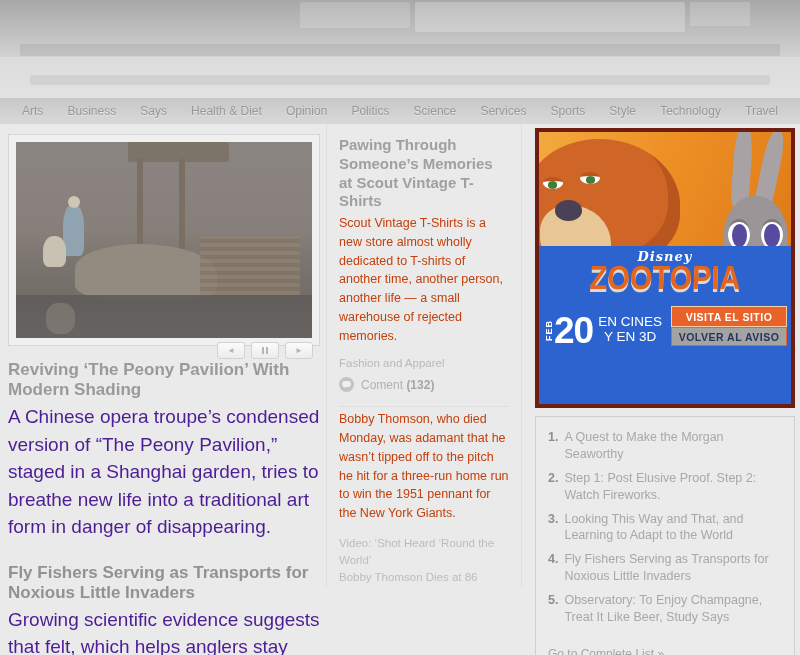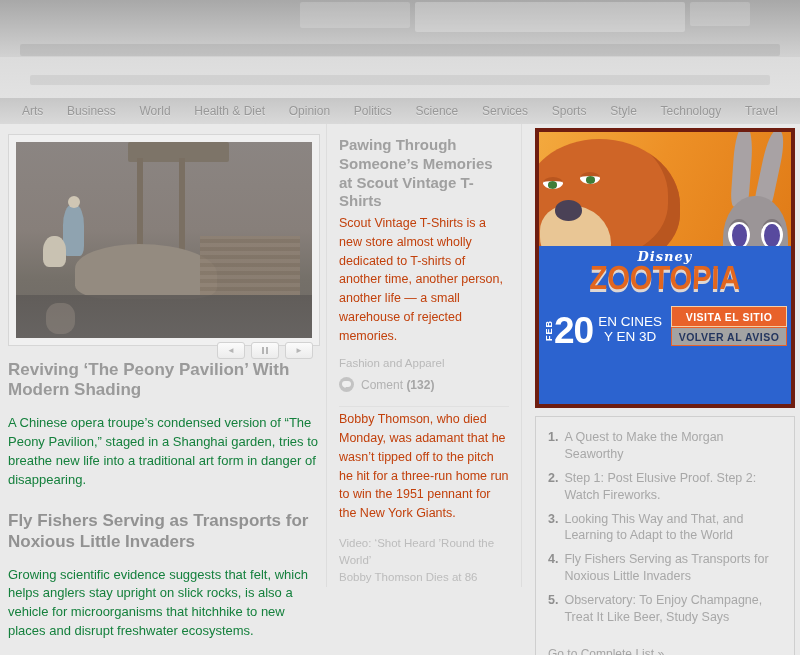--- a/index.html
+++ b/index.html
@@ -54,21 +54,21 @@
   .carousel { position:absolute; right:6px; bottom:-14px; display:flex; gap:6px; }
   .cbtn { width:28px; height:17px; background:linear-gradient(#fbfbfb,#ececec);
     border:1px solid #d2d2d2; border-radius:3px; color:#b5b5b5; font-size:8px;
     display:flex; align-items:center; justify-content:center; cursor:pointer; }
   .cbtn .bars { display:flex; gap:2px; }
   .cbtn .bars i { display:block; width:2px; height:7px; background:#b5b5b5; }
 
   
   .hl { font-size:17px; font-weight:bold; line-height:1.18; color:#9a9a9a; margin-top:14px; }
   .hl2 { color:#929292; }
-  .summary { font-size:13px; line-height:1.45; color:#15803d; margin-top:14px; }
+  .summary { font-size:19px; line-height:1.45; color:#4c1d95; margin-top:3px; }
   .col-mid .hl { font-size:15px; line-height:1.25; color:#a0a0a0; margin-top:4px; }
   .col-mid .summary { font-size:12.5px; line-height:1.5; color:#c2410c; margin-top:3px; }
   .kicker { font-size:11.5px; color:#b9b9b9; margin-top:12px; }
   .video-line { font-size:11.5px; line-height:1.5; color:#bcbcbc; margin-top:12px; }
   .comment-row { display:flex; align-items:center; gap:7px; margin-top:8px; }
   .comment-row.spaced { margin-top:20px; }
   .cicon { position:relative; width:15px; height:15px; border-radius:50%; background:#c3c3c3; flex:0 0 auto; }
   .cicon:before { content:""; position:absolute; left:3px; top:4px; width:9px; height:6px;
     background:#efefef; border-radius:3px; }
   .cicon:after { content:""; position:absolute; left:4px; top:9px; width:0; height:0;
@@ -143,21 +143,21 @@
     <div class="ghost g3"></div>
     <div class="ghost g4"></div>
   </div>
   <div class="header-mid">
     <div class="ghost g5"></div>
   </div>
 
   <div class="nav">
     <a href="#">Arts</a>
     <a href="#">Business</a>
-    <a href="#">World</a>
+    <a href="#">Says</a>
     <a href="#">Health &amp; Diet</a>
     <a href="#">Opinion</a>
     <a href="#">Politics</a>
     <a href="#">Science</a>
     <a href="#">Services</a>
     <a href="#">Sports</a>
     <a href="#">Style</a>
     <a href="#">Technology</a>
     <a href="#">Travel</a>
   </div>

